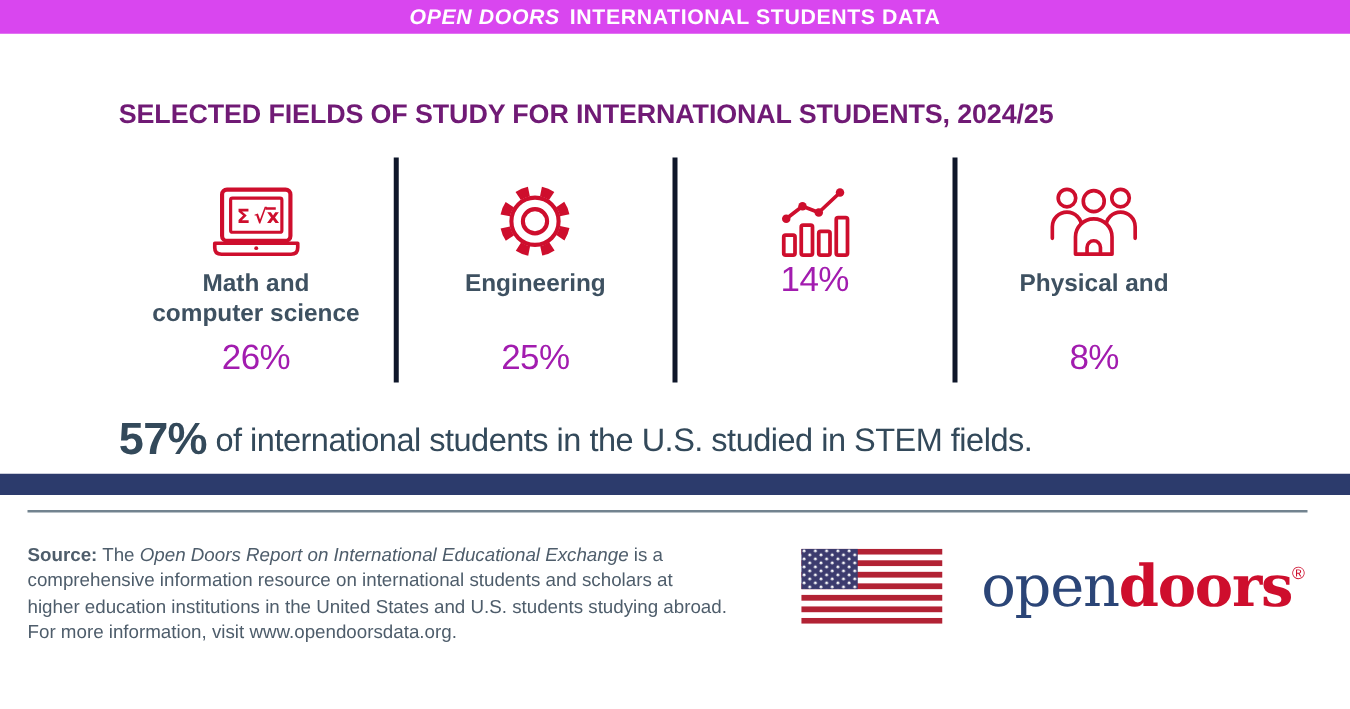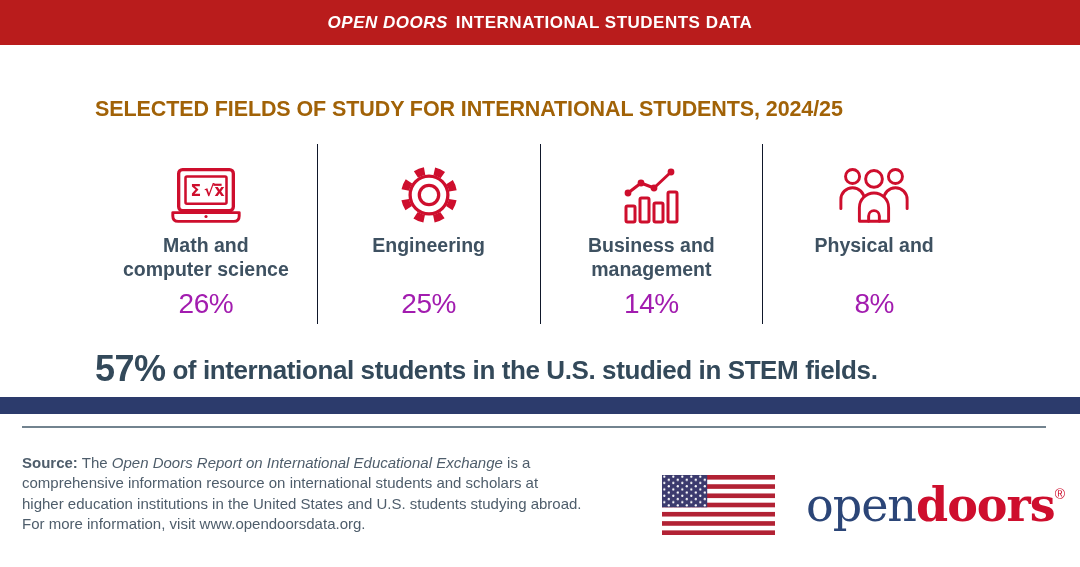--- a/index.html
+++ b/index.html
@@ -1,42 +1,42 @@
 <!DOCTYPE html>
 <html><head>
 <meta charset="utf-8">
 <style>
   * { margin:0; padding:0; box-sizing:border-box; }
   html,body { width:1080px; height:567px; background:#ffffff; overflow:hidden;
               font-family:"Liberation Sans", sans-serif; }
 
-  .banner { height:45px; background:#b91c1c; color:#fff; display:flex;
+  .banner { height:27px; background:#d946ef; color:#fff; display:flex;
             align-items:center; justify-content:center; font-size:17px;
             font-weight:bold; letter-spacing:.5px; }
   .banner .brand { font-style:italic; margin-right:8px; }
 
-  .heading { margin:52px 0 0 95px; color:#a16207; font-size:21.5px;
+  .heading { margin:52px 0 0 95px; color:#701a75; font-size:21.5px;
              font-weight:bold; letter-spacing:-.1px; }
 
   .fields { display:flex; margin:22px 95px 0 95px; }
   .field { flex:1; text-align:center; padding-bottom:4px; }
-  .field + .field { border-left:1px solid #0f172a; }
+  .field + .field { border-left:4px solid #0f172a; }
   .icon-slot { height:82px; display:flex; align-items:flex-end; justify-content:center; }
   .field-label { height:54px; margin-top:8px; color:#3E5161; font-size:19.5px;
                  line-height:1.22;font-weight:bold; }
   .field-value { color:#a21caf; font-size:28px; font-weight:normal; letter-spacing:-.5px; }
 
   .stem { margin:24px 0 0 95px; color:#33495A; white-space:nowrap; }
   .stem-value { font-size:36px; font-weight:bold; letter-spacing:-.5px; vertical-align:-2px; }
-  .stem-text { font-size:26px; letter-spacing:-.4px;font-weight:bold; }
+  .stem-text { font-size:26px; letter-spacing:-.4px; }
 
   .navy-bar { height:17px; background:#2C3B6C; margin-top:7px; }
   .rule { border:none; border-top:2px solid #72838F; margin:12px 34px 0 22px; }
 
-  .footer { display:flex; align-items:flex-end; margin:25px 15px 0 22px; }
+  .footer { display:flex; align-items:flex-start; margin:25px 36px 0 22px; }
   .source { color:#4E5D6B; font-size:15px; line-height:1.36; }
   .source div { white-space:nowrap; }
   .source .b { font-weight:bold; } .source .i { font-style:italic; }
   .footer-right { margin-left:auto; display:flex; align-items:center; gap:31px; margin-top:4px; }
 
   .logo { font-family:"DejaVu Serif", serif; font-size:46px; letter-spacing:-1px;
           line-height:1; white-space:nowrap; }
   .logo .open  { color:#2B4577; }
   .logo .doors { color:#CE0E2D; font-weight:bold; }
   .logo .reg   { color:#CE0E2D; font-size:14px; position:relative; top:-22px;
@@ -106,24 +106,20 @@
           <polyline points="9,29 22,19 35,24 52,8"></polyline>
         </g>
         <g fill="#CE0E2D">
           <circle cx="9" cy="29" r="3.4"></circle>
           <circle cx="22" cy="19" r="3.4"></circle>
           <circle cx="35" cy="24" r="3.4"></circle>
           <circle cx="52" cy="8" r="3.4"></circle>
         </g>
       </svg>
     </div>
-    <div class="field-label">
-      <div>Business and</div>
-      <div>management</div>
-    </div>
     <div class="field-value">14%</div>
   </div>
 
   <div class="field">
     <div class="icon-slot">
       <svg width="76" height="62" viewBox="0 0 78 62">
         <g stroke="#CE0E2D" stroke-width="3" fill="none" stroke-linecap="round" stroke-linejoin="round">
           <circle cx="17" cy="12" r="7.2"></circle>
           <path d="M5 45 v-9.5 a12 12 0 0 1 24 0 V45"></path>
           <circle cx="61" cy="12" r="7.2"></circle>

